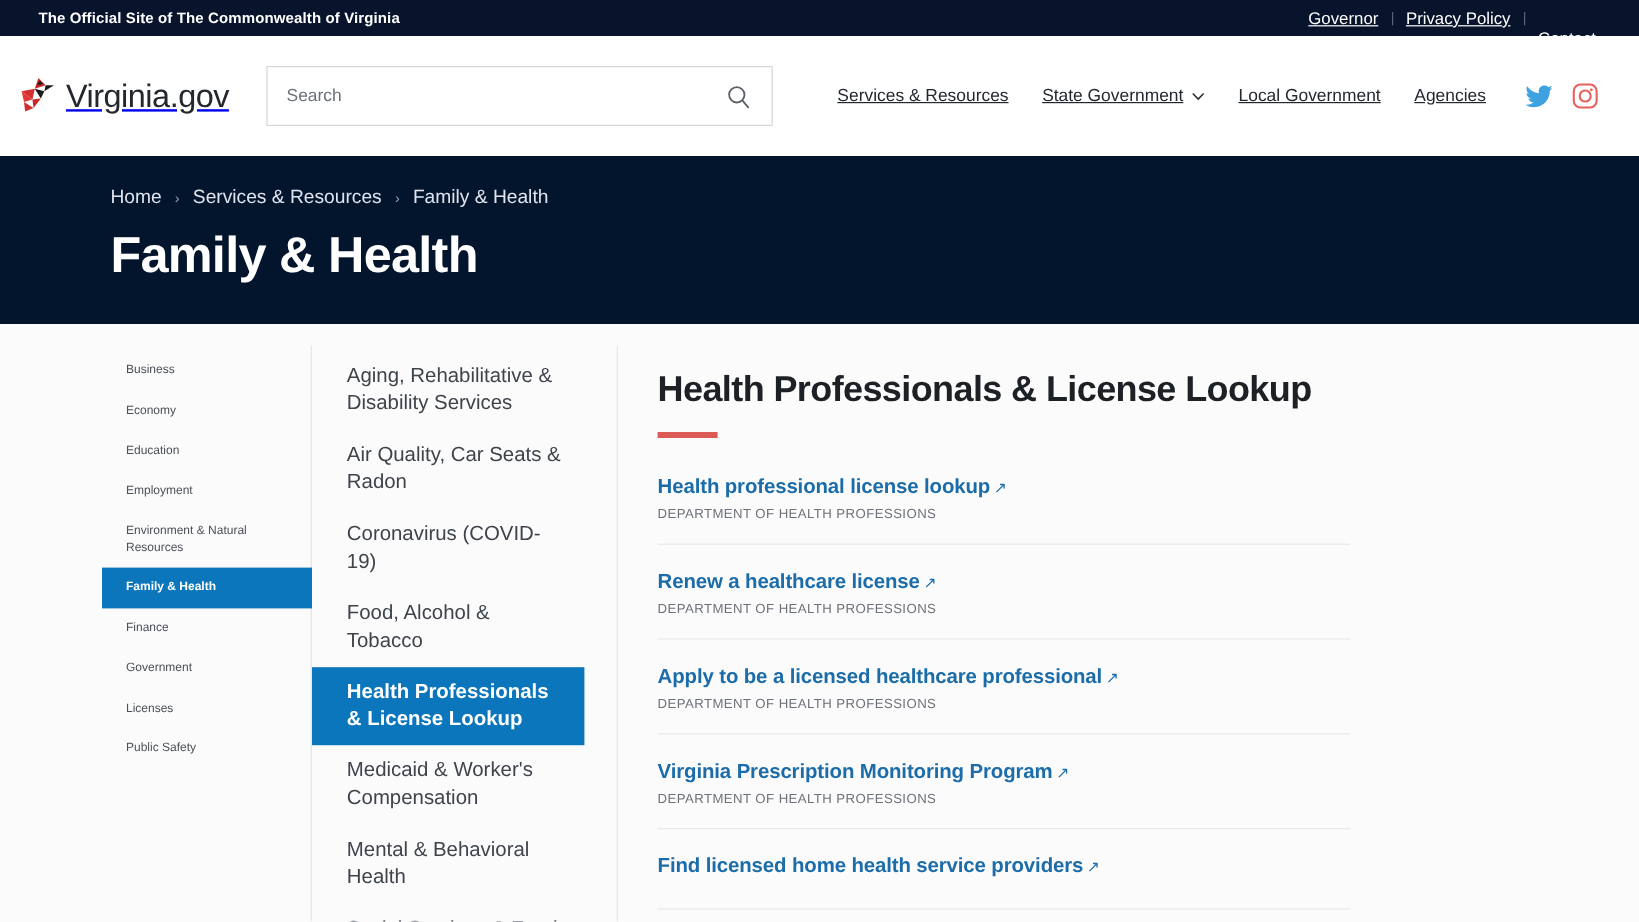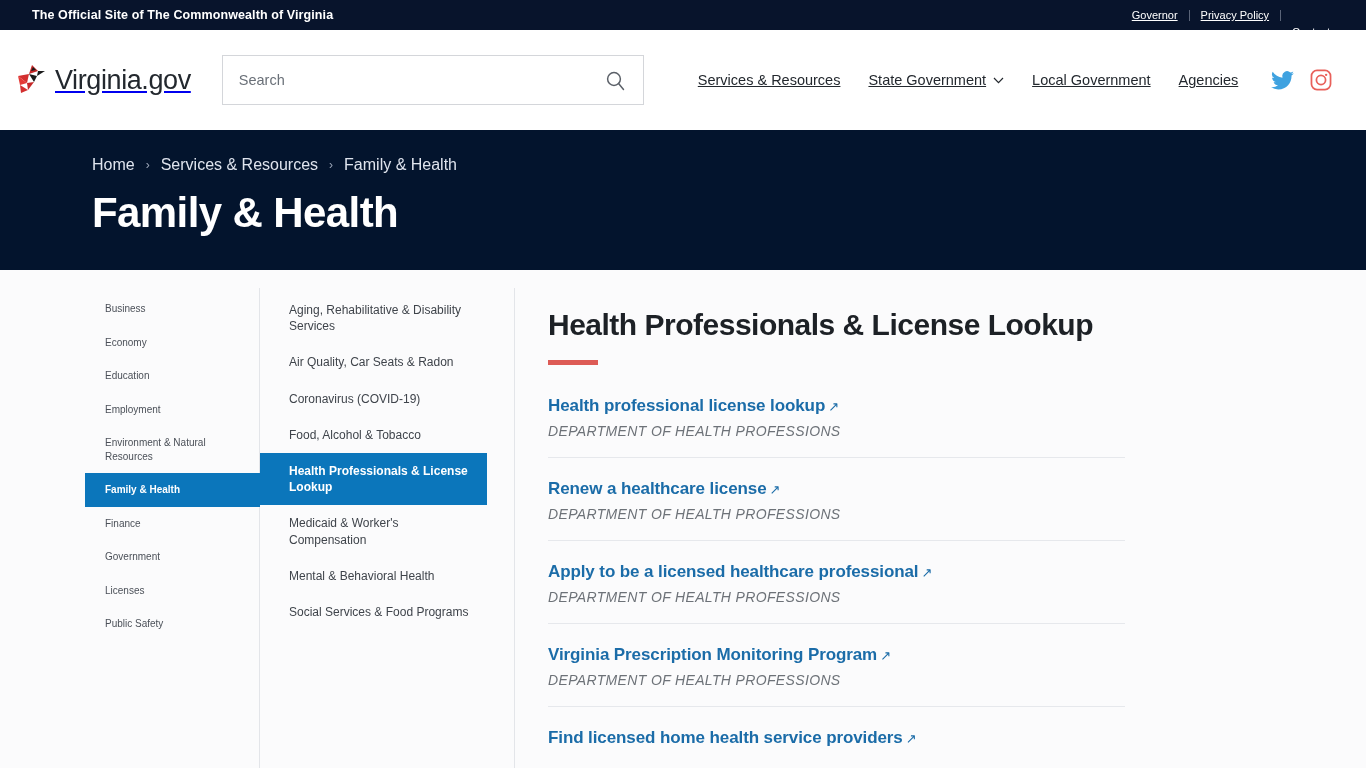--- a/index.html
+++ b/index.html
@@ -30,21 +30,21 @@
     letter-spacing: 0.1px;
     white-space: nowrap;
   }
   .utility-links {
     display: flex;
     align-items: center;
     gap: 0;
   }
   .utility-links a {
     color: #ffffff;
-    font-size: 11px;
+    font-size: 14px;
     text-decoration: underline;
     padding: 0 11px;
     white-space: nowrap;
   }
   .utility-links .sep {
     width: 1px;
     height: 11px;
     background: #5a6478;
   }
   .utility-links a:last-child { padding-right: 0; margin-top: 34px; }
@@ -194,21 +194,21 @@
   }
 
   .col-secondary {
     width: 255px;
     flex: 0 0 255px;
     border-right: 1px solid #e3e5e9;
     padding-top: 4px;
   }
   .secondary-item {
     display: block;
-    font-size: 12px;
+    font-size: 17px;
     color: #3f444b;
     line-height: 1.35;
     padding: 10px 14px 10px 29px;
     width: 227px;
     text-decoration: none;
     cursor: pointer;
   }
   .secondary-item.active {
     background: #0b76bb;
     color: #ffffff;
@@ -250,25 +250,24 @@
   }
   .ext-arrow {
     font-size: 13px;
     font-weight: 400;
     color: #1b6ca8;
     margin-left: 3px;
     display: inline-block;
   }
   .resource-agency {
     margin-top: 7px;
-    font-size: 14px;
+    font-size: 11px;
     color: #6d7278;
     letter-spacing: 0.35px;
     text-transform: uppercase;
-    font-style: italic;
   }
 </style>
 </head>
 <body>
 
 <div class="utility-bar">
   <div class="utility-tagline">The Official Site of The Commonwealth of Virginia</div>
   <div class="utility-links">
     <a href="#">Governor</a>
     <span class="sep"></span>

